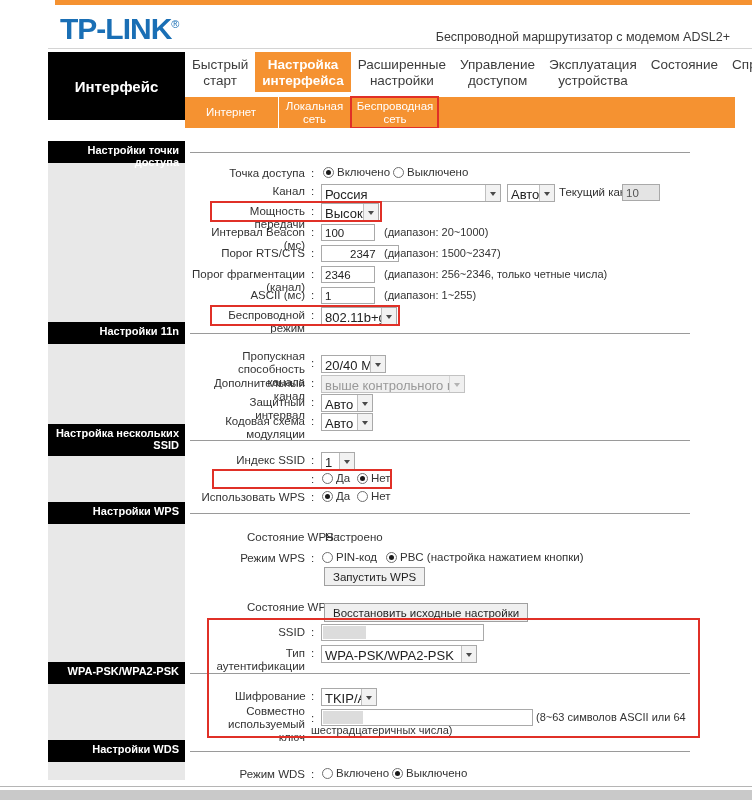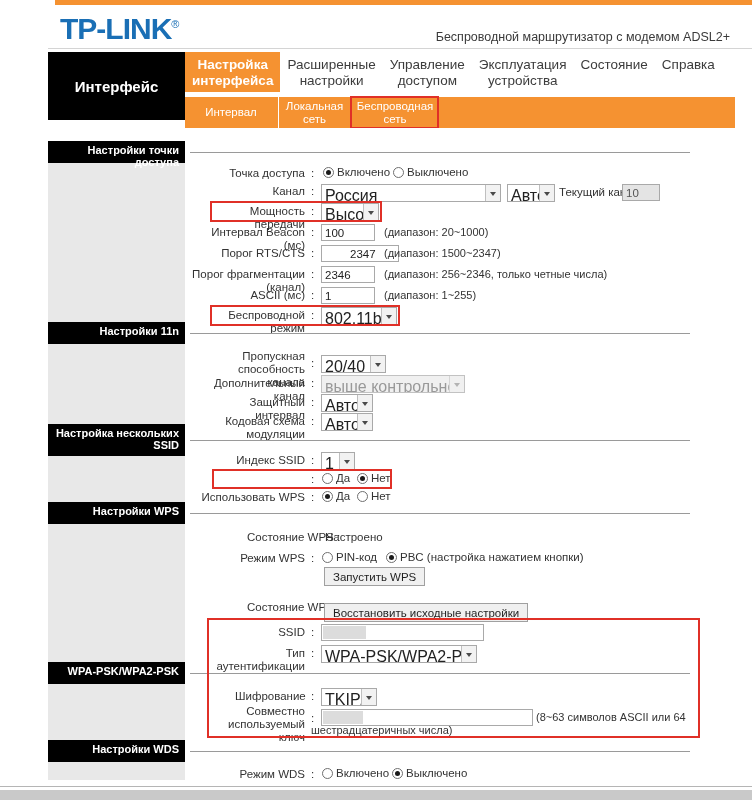--- a/index.html
+++ b/index.html
@@ -49,21 +49,21 @@
   .colon{position:absolute;font-size:11.5px;color:#333;}
   .txt{position:absolute;font-size:11.5px;color:#333;}
   .note{position:absolute;font-size:11px;color:#333;}
 
   input[type=text]{position:absolute;border:1px solid #a9a9a9;background:#fff;
     font-family:"Liberation Sans",sans-serif;font-size:11.5px;color:#222;
     padding:0 3px;box-sizing:border-box;height:17px;outline:none;}
   input[type=text].ro{background:#e4e4e4;color:#555;}
 
   .sel{position:absolute;border:1px solid #a9a9a9;background:#fff;height:18px;
-       box-sizing:border-box;font-size:16px;color:#222;padding:2px 18px 0 3px;
+       box-sizing:border-box;font-size:13px;color:#222;padding:2px 18px 0 3px;
        white-space:nowrap;overflow:hidden;}
   .sel.dis{background:#f0f0f0;color:#999;border-color:#c2c2c2;}
   .sel .arw{position:absolute;right:0;top:0;width:15px;height:100%;
      background:#f2f2f2;border-left:1px solid #bfbfbf;box-sizing:border-box;}
   .sel.dis .arw{background:#f0f0f0;border-left:1px solid #d5d5d5;}
   .sel .arw::after{content:"";position:absolute;left:4px;top:7px;
      border-left:3.5px solid transparent;border-right:3.5px solid transparent;
      border-top:4px solid #4a4a4a;}
   .sel.dis .arw::after{border-top-color:#b3b3b3;}
 
@@ -94,34 +94,36 @@
   <div class="brand"><span>TP-LINK</span><span class="reg">®</span></div>
   <div class="brand-sub">Беспроводной маршрутизатор с модемом ADSL2+</div>
   <div class="hr-top"></div>
 
   <div class="navwrap"></div>
   <div class="iface-box">
     <span>Интерфейс</span>
   </div>
 
   <div class="tabs">
+    <div class="tab">Быстрый
+старт</div>
     <div class="tab active">Настройка
 интерфейса</div>
     <div class="tab">Расширенные
 настройки</div>
     <div class="tab">Управление
 доступом</div>
     <div class="tab">Эксплуатация
 устройства</div>
     <div class="tab">Состояние</div>
     <div class="tab">Справка</div>
   </div>
 
   <div class="subnav">
-    <div class="subtab" style="left:7px;width:78px;padding-top:9px;">Интервал</div>
+    <div class="subtab" style="left:7px;width:78px;padding-top:9px;">Интернет</div>
     <div class="subtab sep" style="left:93px;width:72px;">Локальная
 сеть</div>
     <div class="subtab sep boxed" style="left:166px;width:87px;">Беспроводная
 сеть</div>
   </div>
 
   <div class="panel"></div>
   <div class="sidecol"></div>
 
   <div class="sechead" style="top:141px;">Настройки точки доступа</div>

